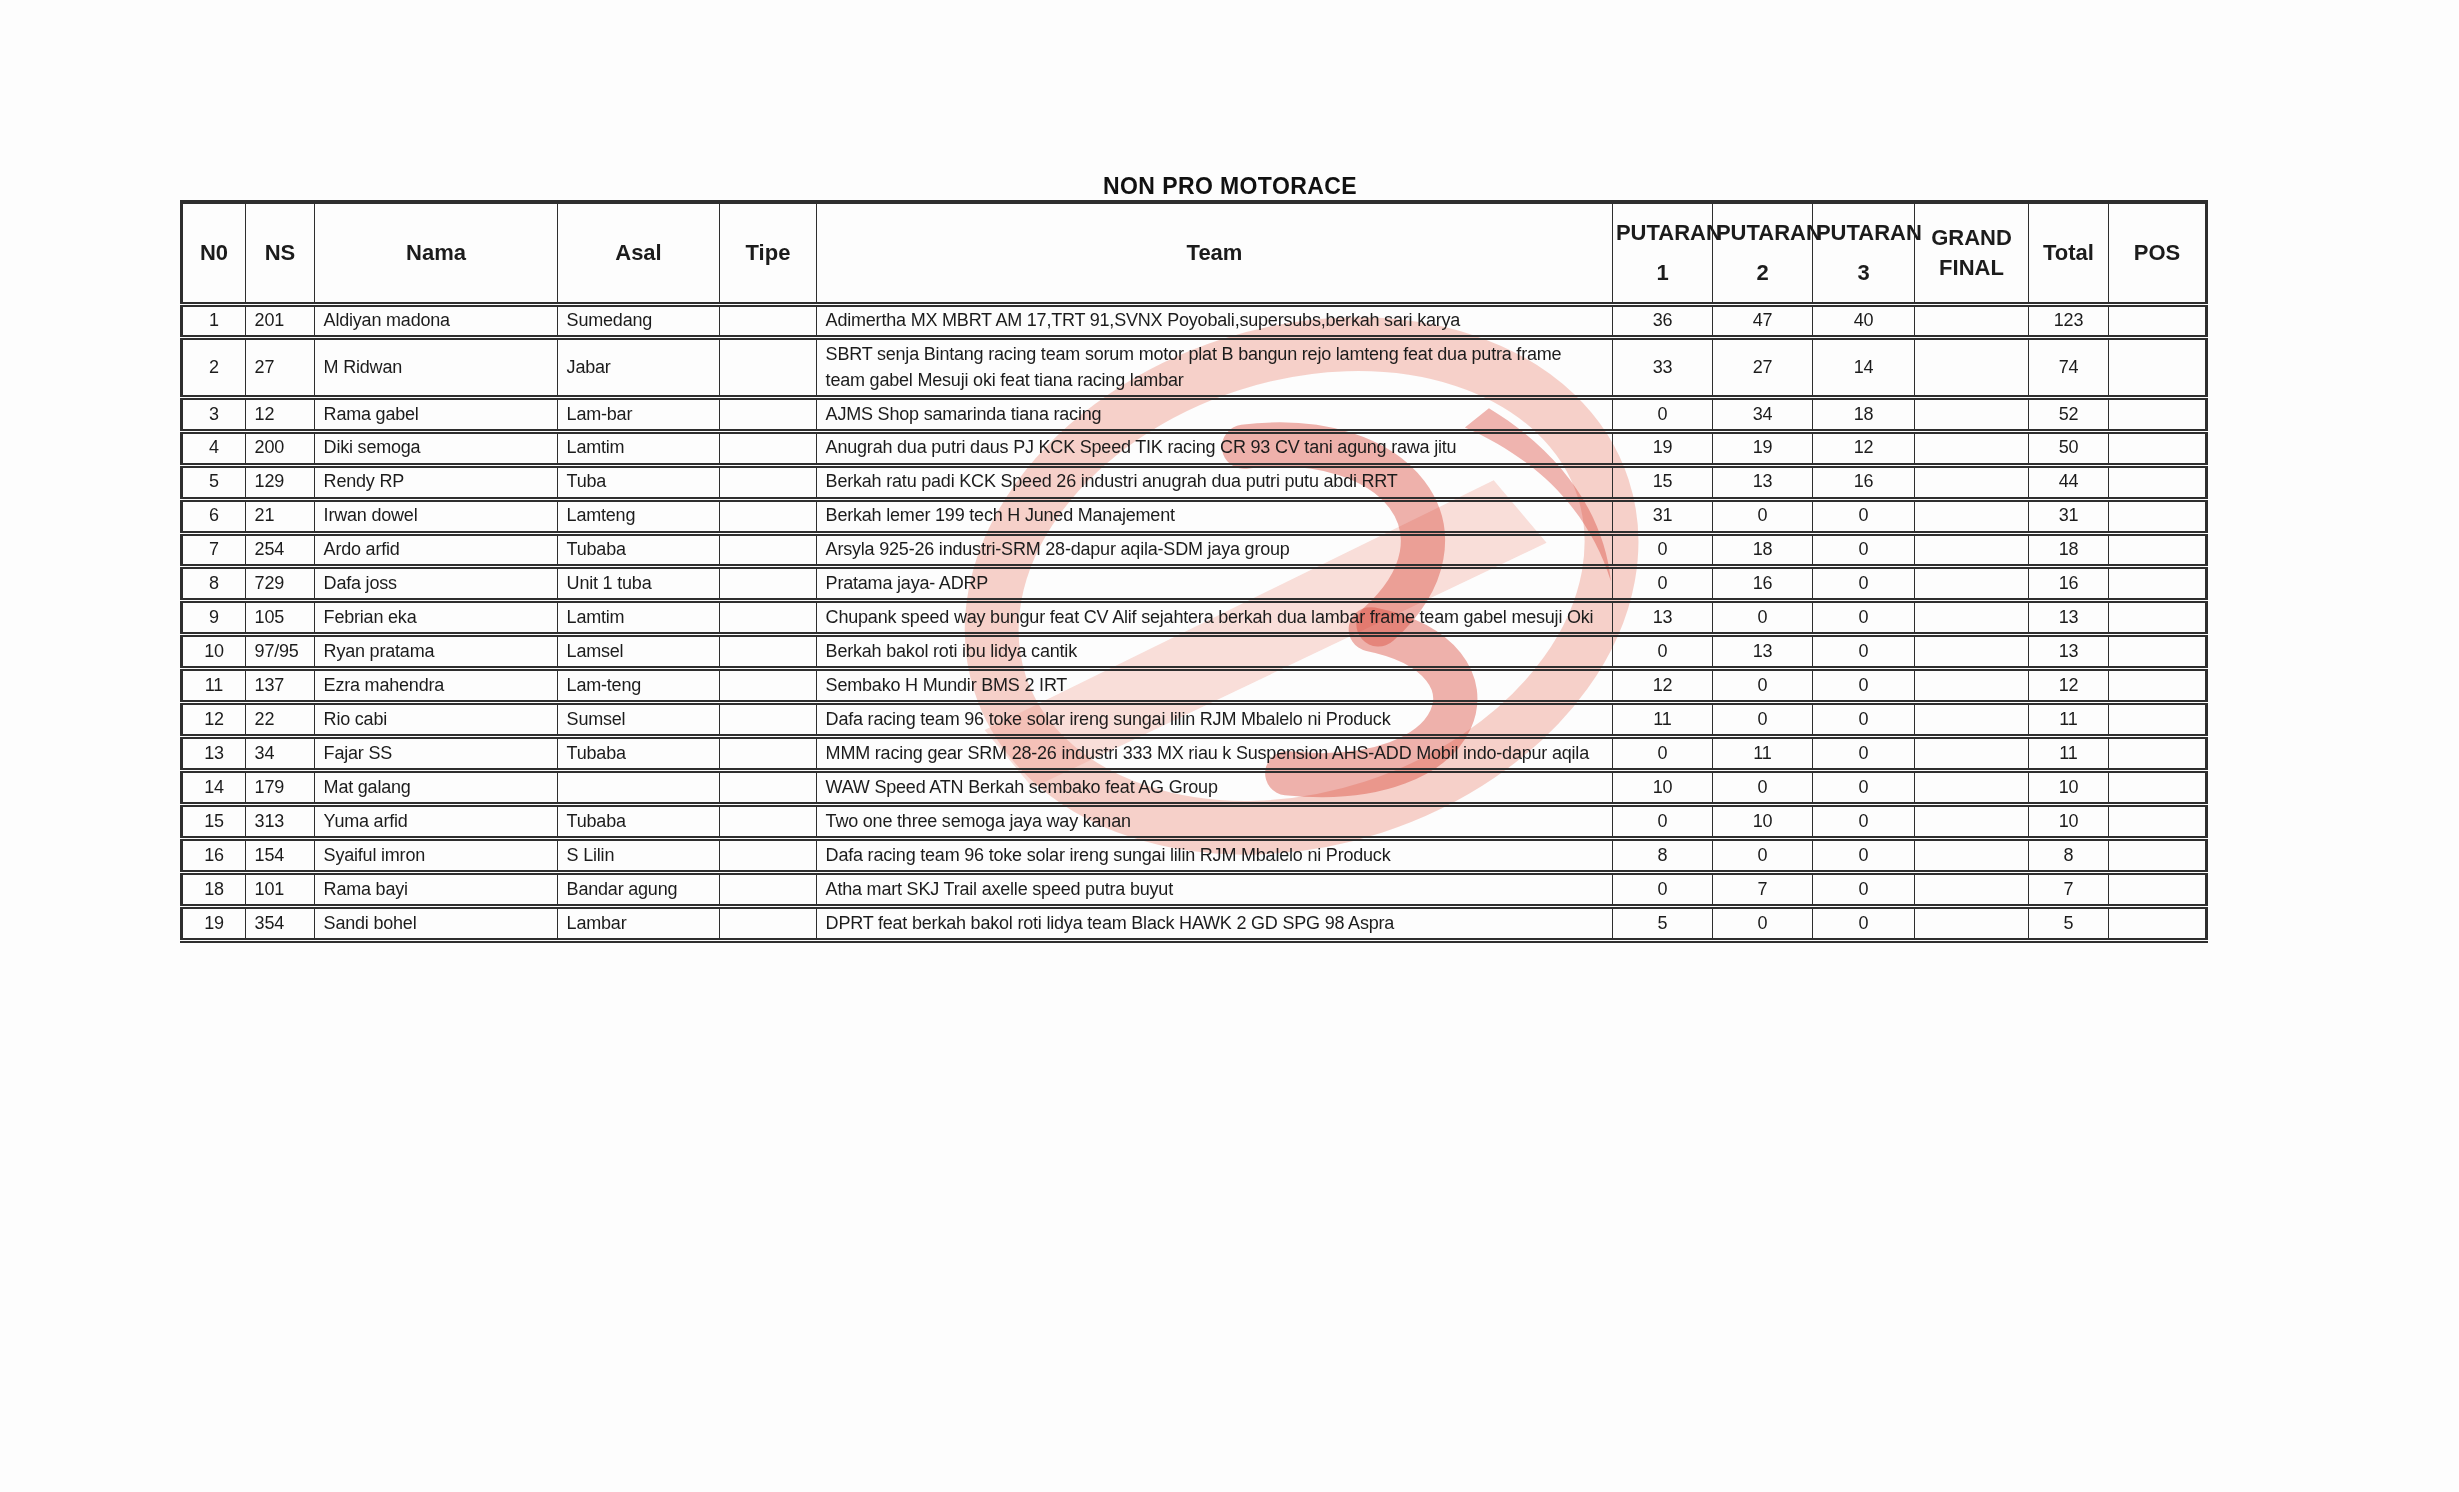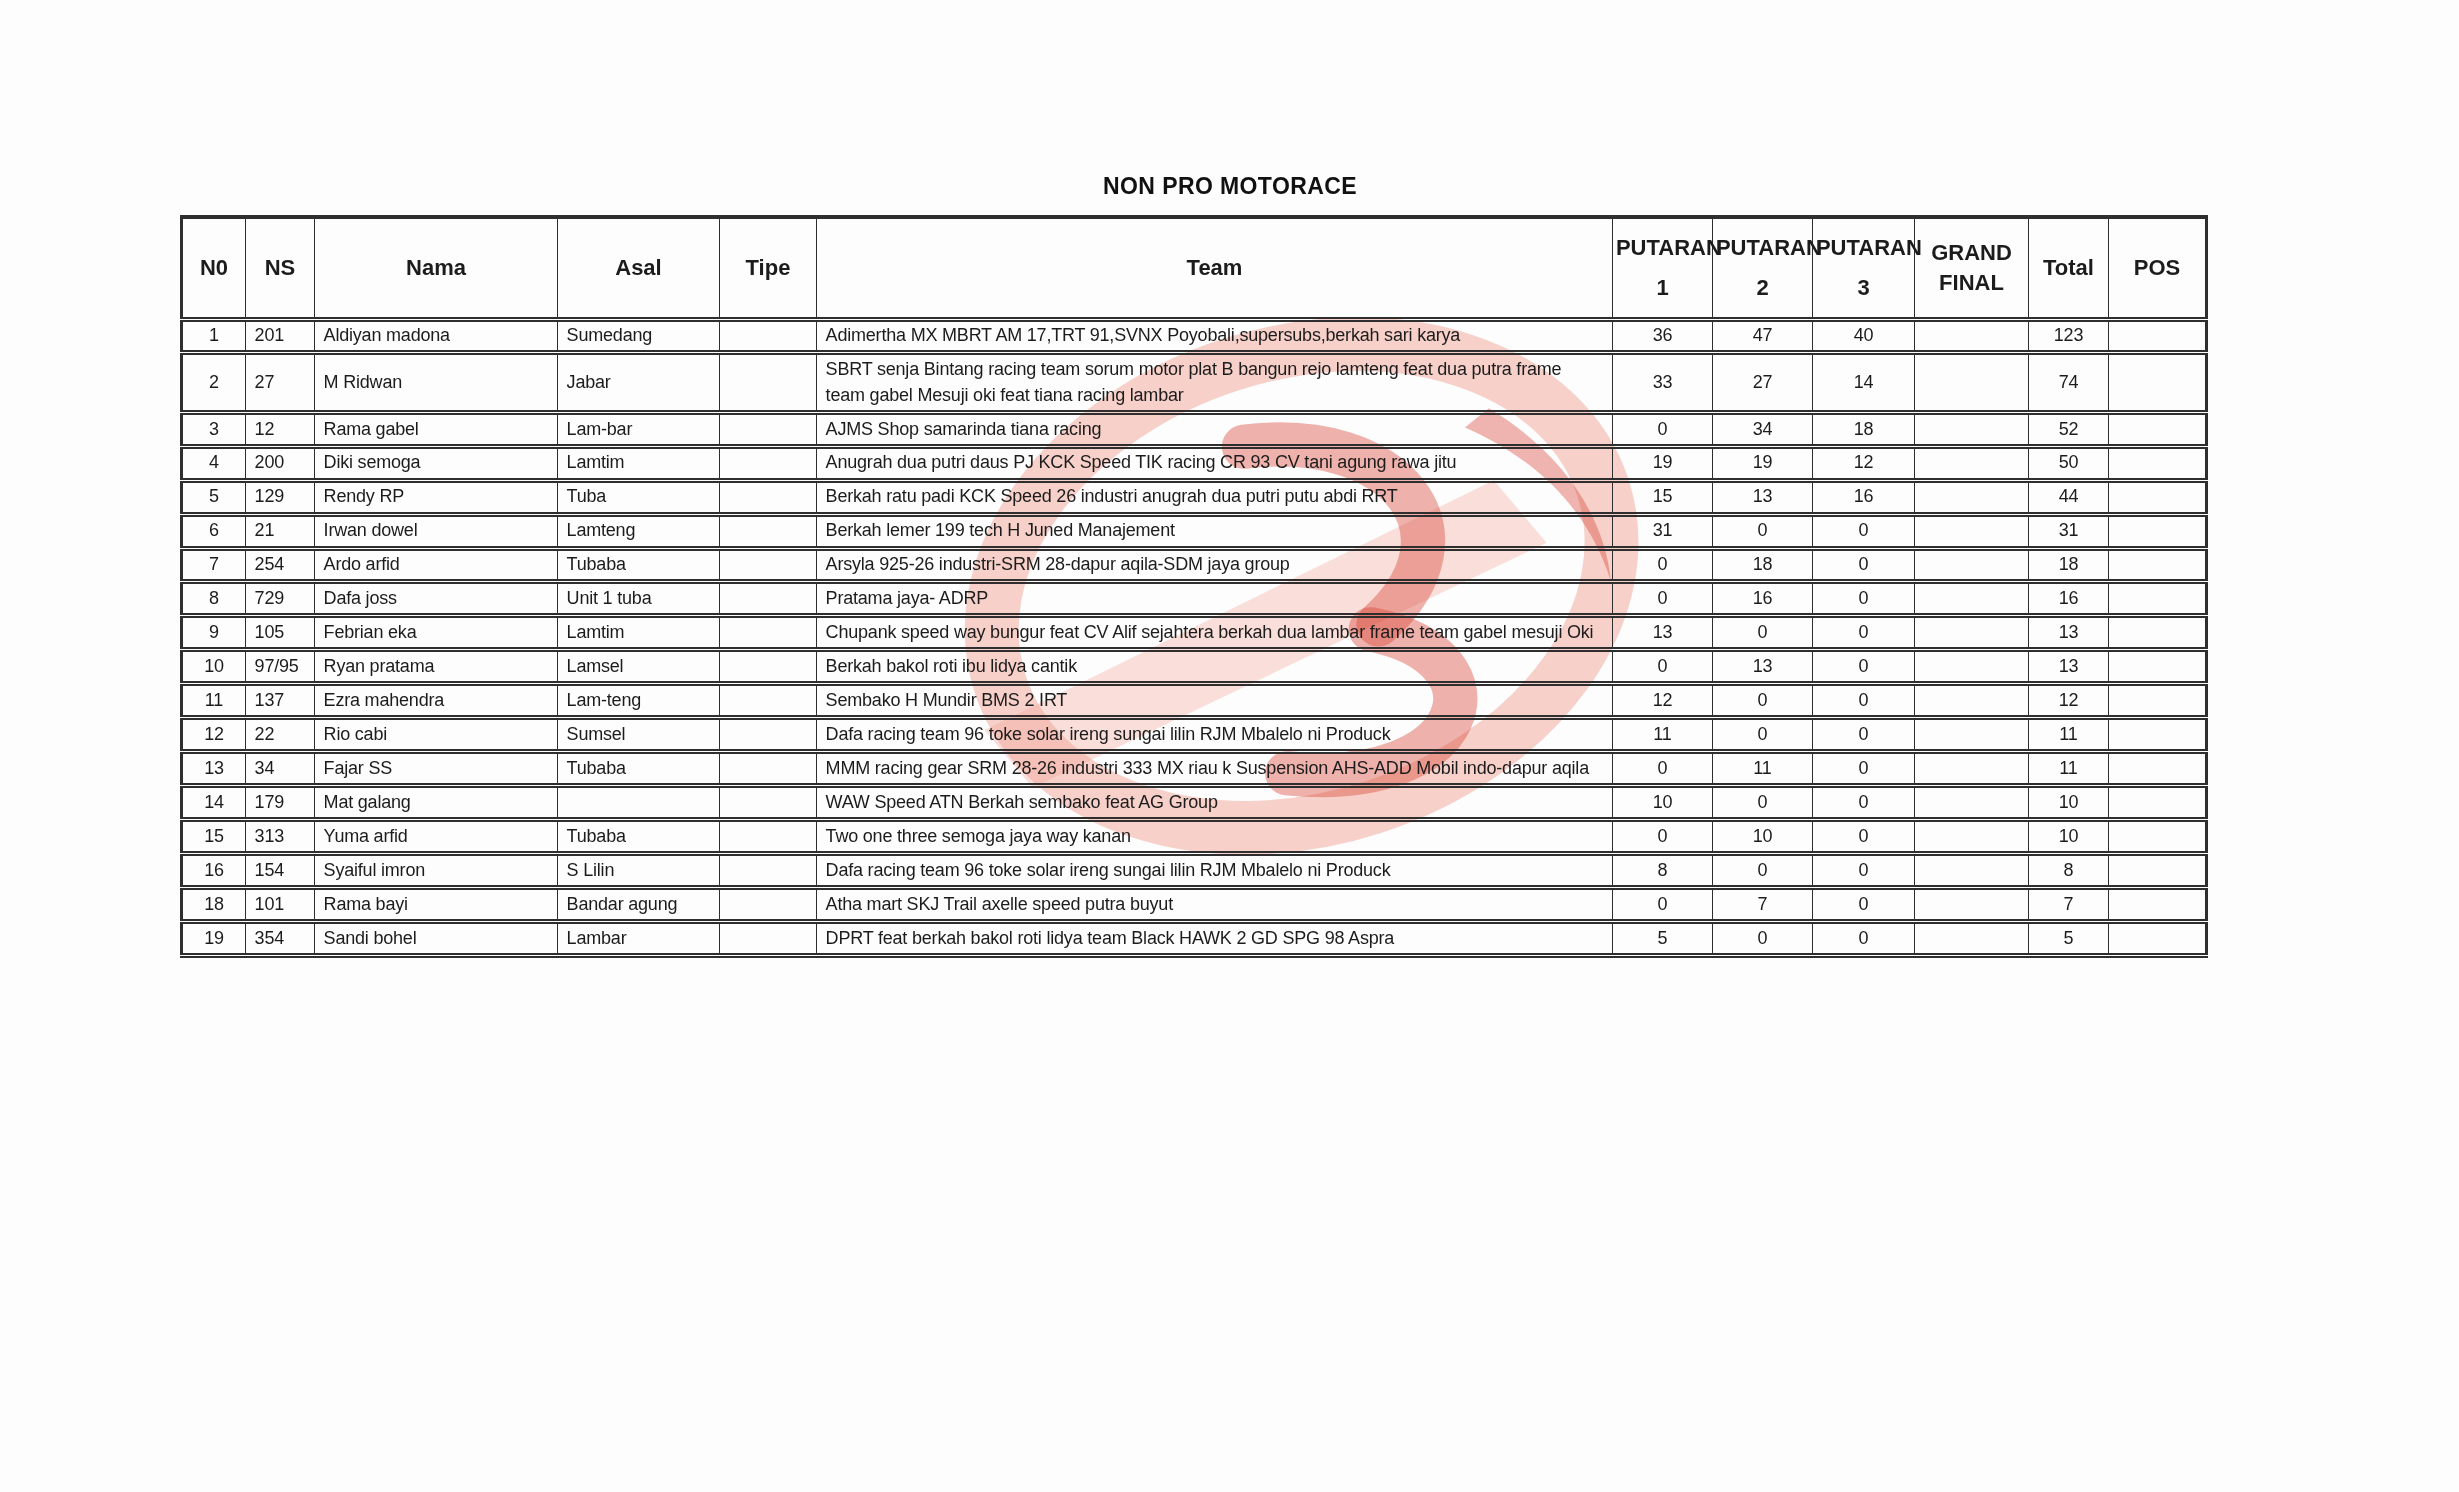--- a/index.html
+++ b/index.html
@@ -29,21 +29,21 @@
     left:180px; top:173px;
     width:2026px;
     z-index:1;
   }
   .title{
     text-align:center;
     font-weight:bold;
     font-size:23px;
     letter-spacing:0.4px;
     transform:translateX(37px);
-    margin-bottom:15px;
+    margin-bottom:0;
     color:#111;
   }
   table{
     width:100%;
     border-collapse:collapse;
     table-layout:fixed;
     background:transparent;
     border:3.8px solid var(--border);
     border-top:4.8px solid var(--border);
   }

